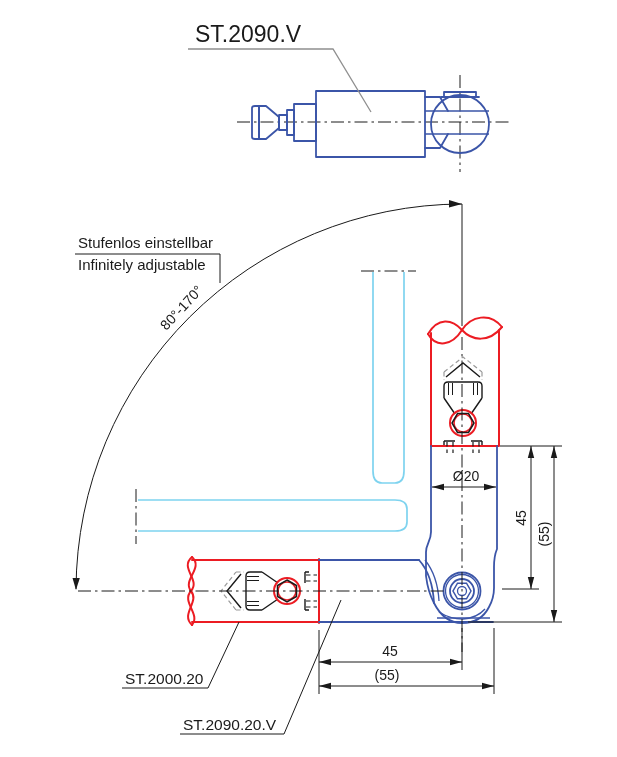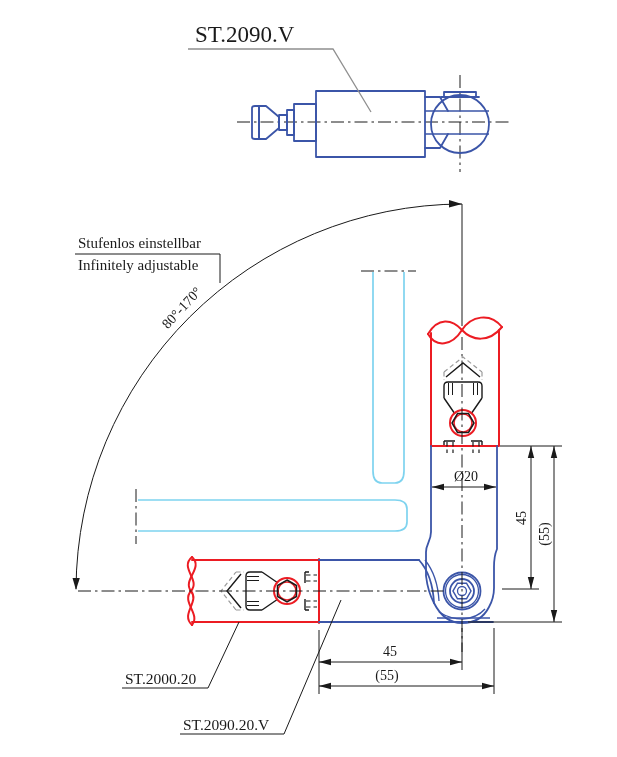--- a/index.html
+++ b/index.html
@@ -1,18 +1,18 @@
 <!DOCTYPE html>
 <html style="--part-blue: #3b55a8; --tube-red: #ec1c23; --ghost-cyan: #7ed3ef; --line-black: #1a1a1a; --hidden-gray: #9a9a9a; --leader-gray: #8f8f8f; --background: #ffffff;"><head>
 <meta charset="utf-8">
 <style>
   html,body{margin:0;padding:0;background:#fff;}
   .page{
     position:relative;width:617px;height:757px;background:var(--background,#fff);
-    font-family:Liberation Serif, serif;overflow:hidden;
+    font-family:Liberation Sans, sans-serif;overflow:hidden;
   }
   svg{display:block}
   .blue{stroke:var(--part-blue);fill:none;stroke-width:1.8;stroke-linejoin:round;stroke-linecap:round;}
   .blue-thin{stroke:var(--part-blue);fill:none;stroke-width:1.3;}
   .red{stroke:var(--tube-red);fill:none;stroke-width:2;stroke-linejoin:round;stroke-linecap:round;}
   .cyan{stroke:var(--ghost-cyan);fill:none;stroke-width:1.7;stroke-linejoin:round;}
   .blk{stroke:var(--line-black);fill:none;stroke-width:1;}
   .blk2{stroke:var(--line-black);fill:none;stroke-width:1.4;}
   .cl{stroke:var(--line-black);fill:none;stroke-width:1;stroke-dasharray:13 4 2.5 4;}
   .hid{stroke:var(--hidden-gray);fill:none;stroke-width:1.2;stroke-dasharray:4.5 3;}

